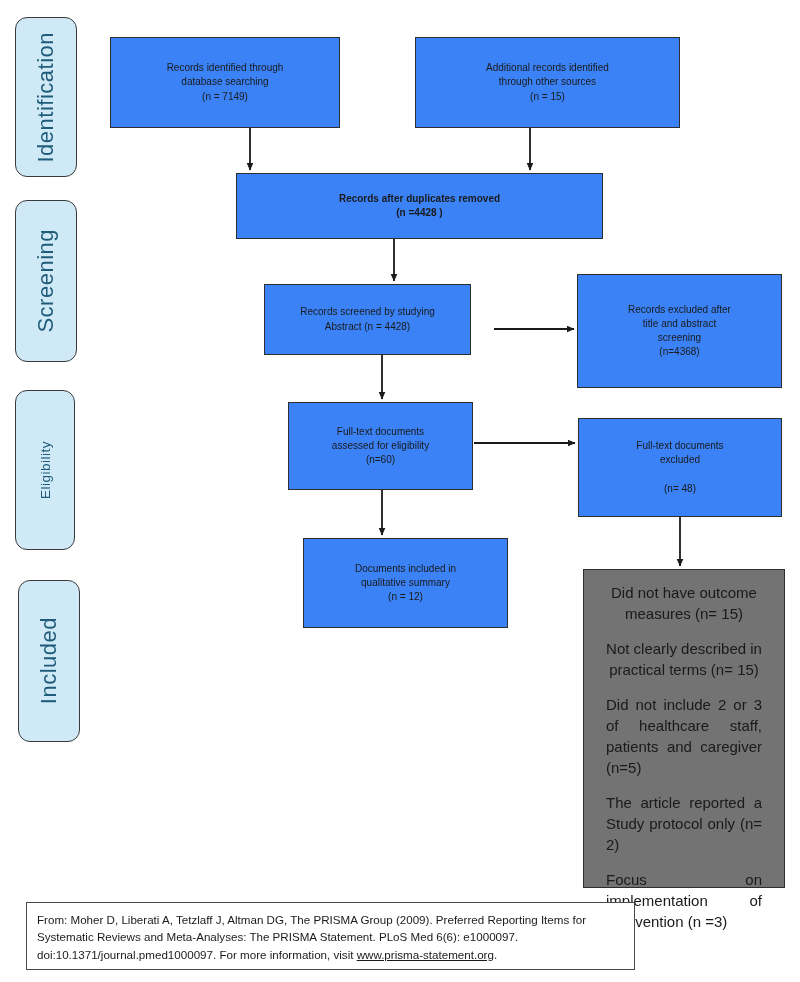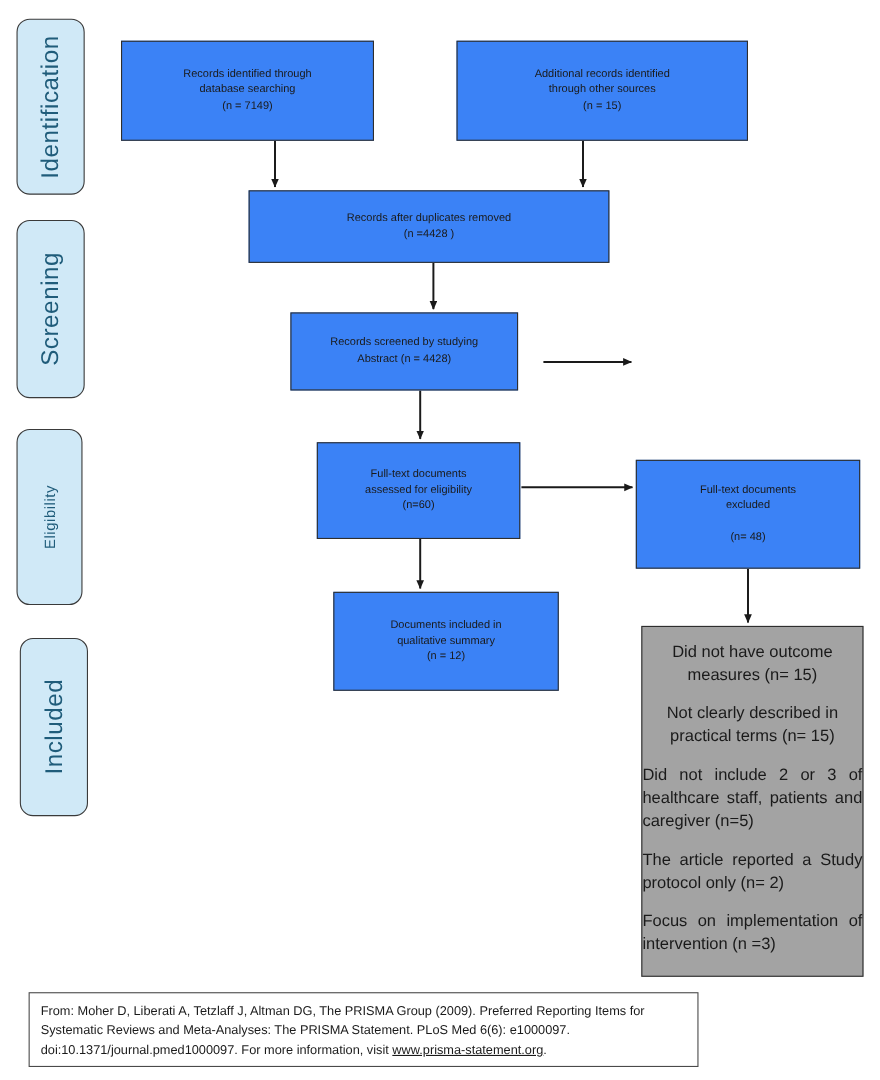--- a/index.html
+++ b/index.html
@@ -60,24 +60,24 @@
     font-size: 10px;
     line-height: 1.42;
     white-space: pre-line;
     padding: 4px 6px;
   }
 
   
   .reasons {
     position: absolute;
     z-index: 2;
-    background: #a3a3a3;
+    background: #737373;
     border: 1.6px solid #2e2e2e;
     box-sizing: border-box;
-    padding: 12px 0;
+    padding: 12px 22px;
     font-size: 15px;
     line-height: 1.4;
   }
   .reason { margin: 0 0 14px 0; }
   .reason:last-child { margin-bottom: 0; }
   .reason.center { text-align: center; white-space: pre-line; }
   .reason.justify { text-align: justify; text-align-last: left; }
 
   
   .citation {
@@ -98,21 +98,21 @@
   }
 
   
   #stage-identification { left: 15px; top: 17px;  width: 62px; height: 160px; }
   #stage-screening      { left: 15px; top: 200px; width: 62px; height: 162px; }
   #stage-eligibility    { left: 15px; top: 390px; width: 60px; height: 160px; }
   #stage-included       { left: 18px; top: 580px; width: 62px; height: 162px; }
 
   #box-identified        { left: 110px; top: 37px;  width: 230px; height: 91px; }
   #box-additional        { left: 415px; top: 37px;  width: 265px; height: 91px; }
-  #box-duplicates        { left: 226px; top: 173px; width: 328px; height: 66px; }
+  #box-duplicates        { left: 236px; top: 173px; width: 367px; height: 66px; font-weight: bold; }
   #box-screened          { left: 264px; top: 284px; width: 207px; height: 71px; }
   #box-excluded-screen   { left: 577px; top: 274px; width: 205px; height: 114px; }
   #box-fulltext          { left: 288px; top: 402px; width: 185px; height: 88px; }
   #box-fulltext-excluded { left: 578px; top: 418px; width: 204px; height: 99px; }
   #box-included-docs     { left: 303px; top: 538px; width: 205px; height: 90px; }
   #box-reasons           { left: 583px; top: 569px; width: 202px; height: 319px; }
   #citation-box          { left: 26px;  top: 902px; width: 609px; height: 68px; }
 </style>
 </head>
 <body>
@@ -151,20 +151,24 @@
   <div class="box" id="box-identified">Records identified through
 database searching
 (n = 7149)</div>
   <div class="box" id="box-additional">Additional records identified
 through other sources
 (n = 15)</div>
   <div class="box" id="box-duplicates">Records after duplicates removed
 (n =4428 )</div>
   <div class="box" id="box-screened">Records screened by studying
 Abstract (n = 4428)</div>
+  <div class="box" id="box-excluded-screen">Records excluded after
+title and abstract
+screening
+(n=4368)</div>
   <div class="box" id="box-fulltext">Full-text documents
 assessed for eligibility
 (n=60)</div>
   <div class="box" id="box-fulltext-excluded">Full-text documents
 excluded
 
 (n= 48)</div>
   <div class="box" id="box-included-docs">Documents included in
 qualitative summary
 (n = 12)</div>

